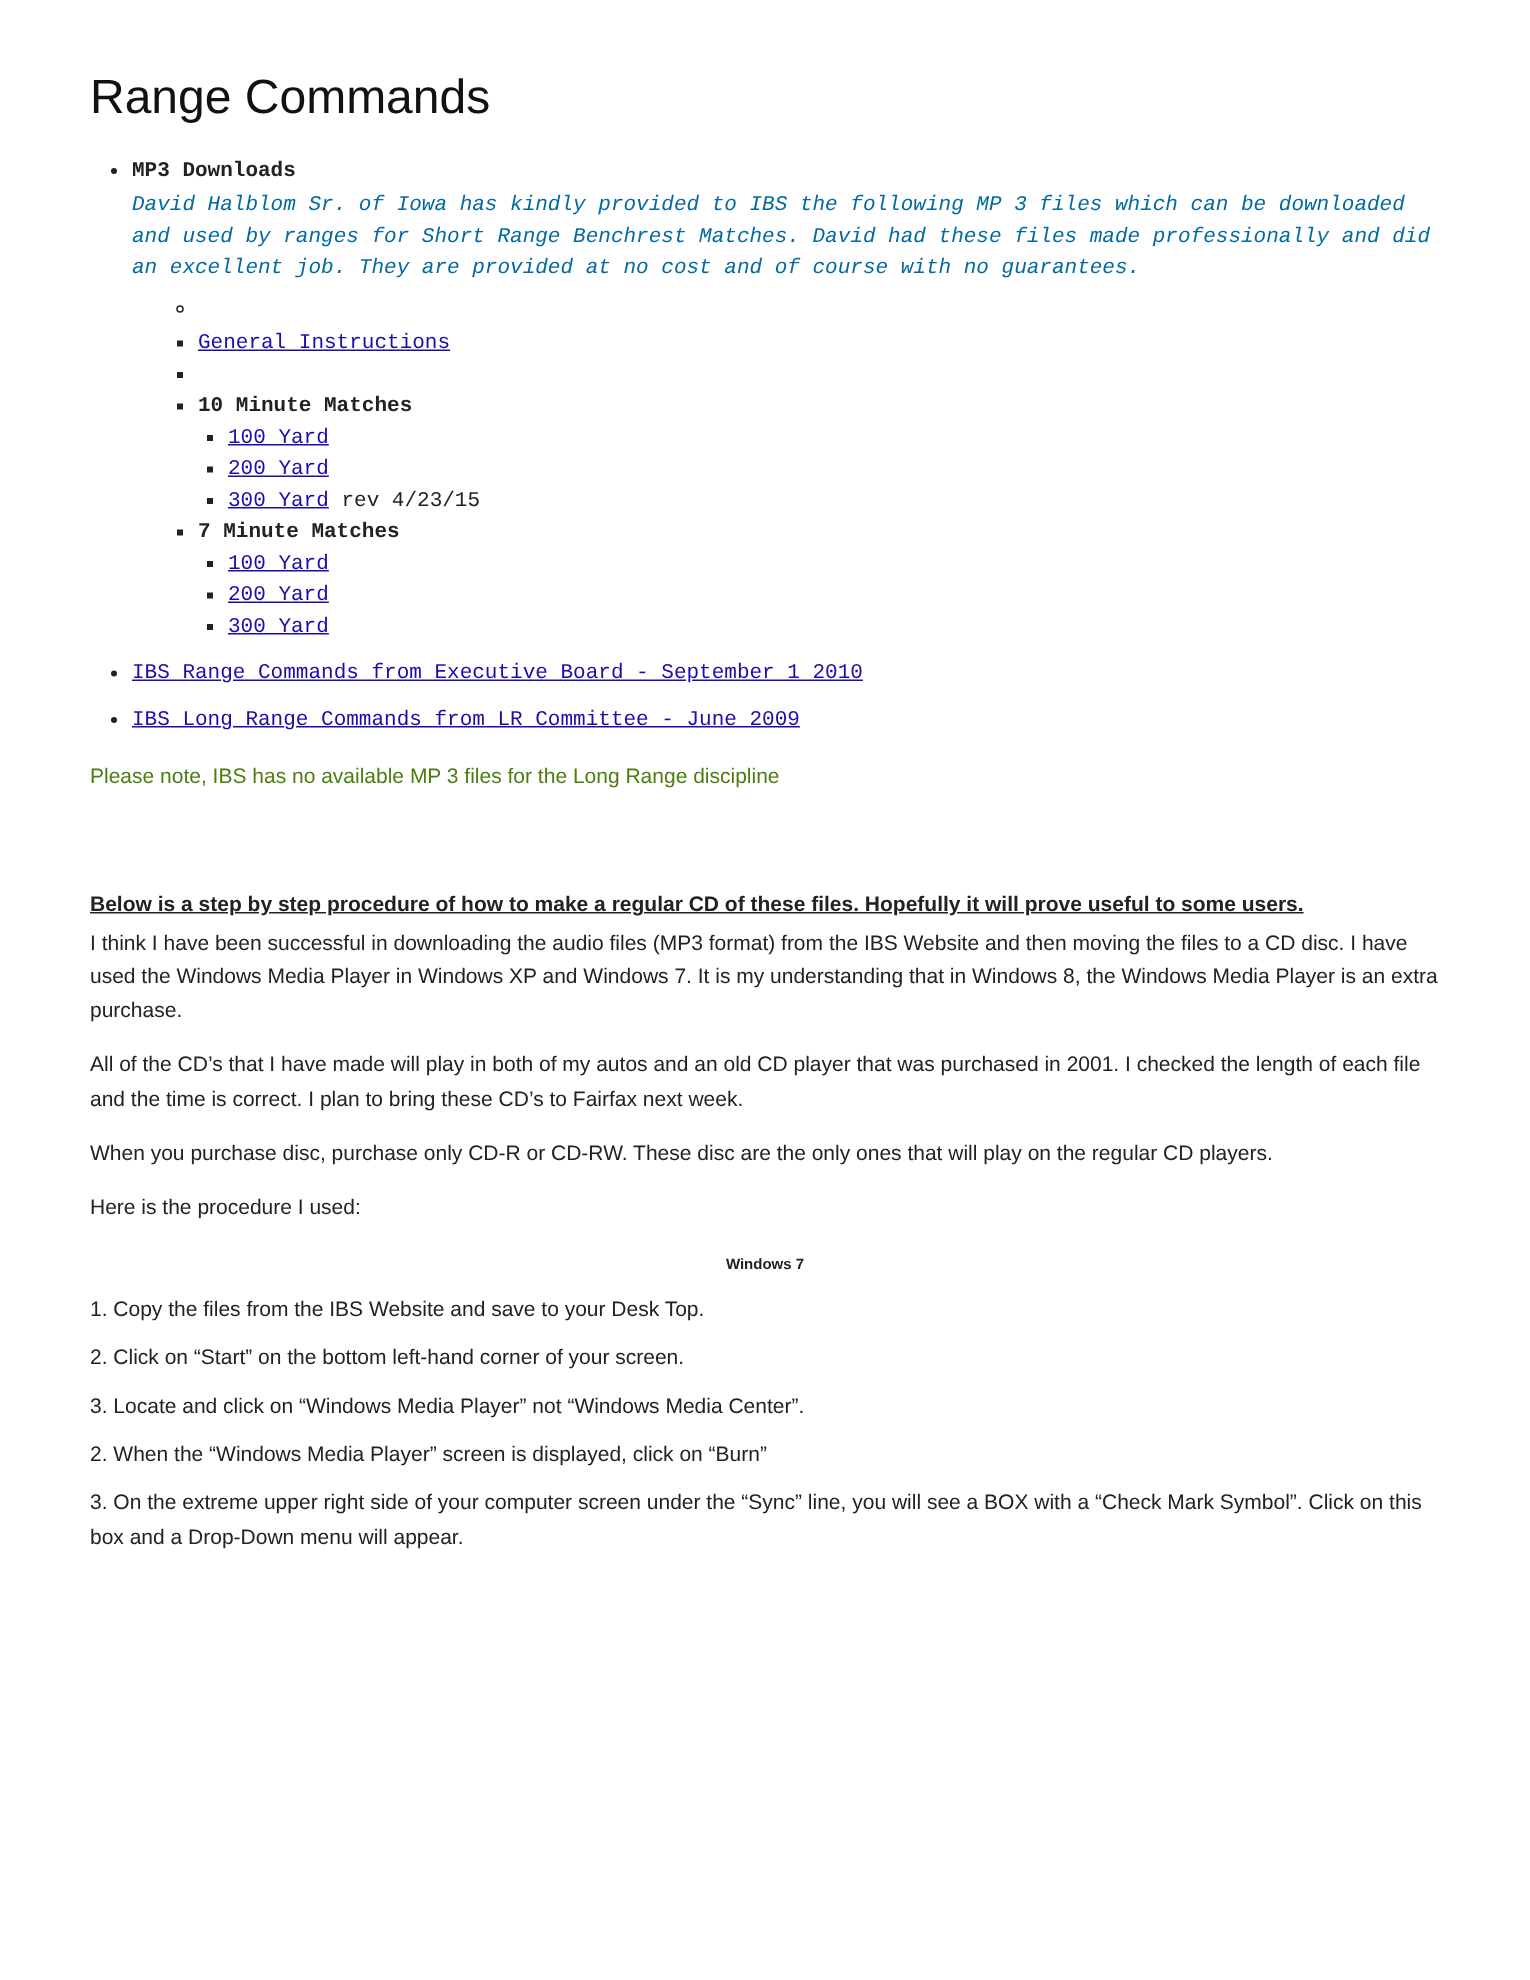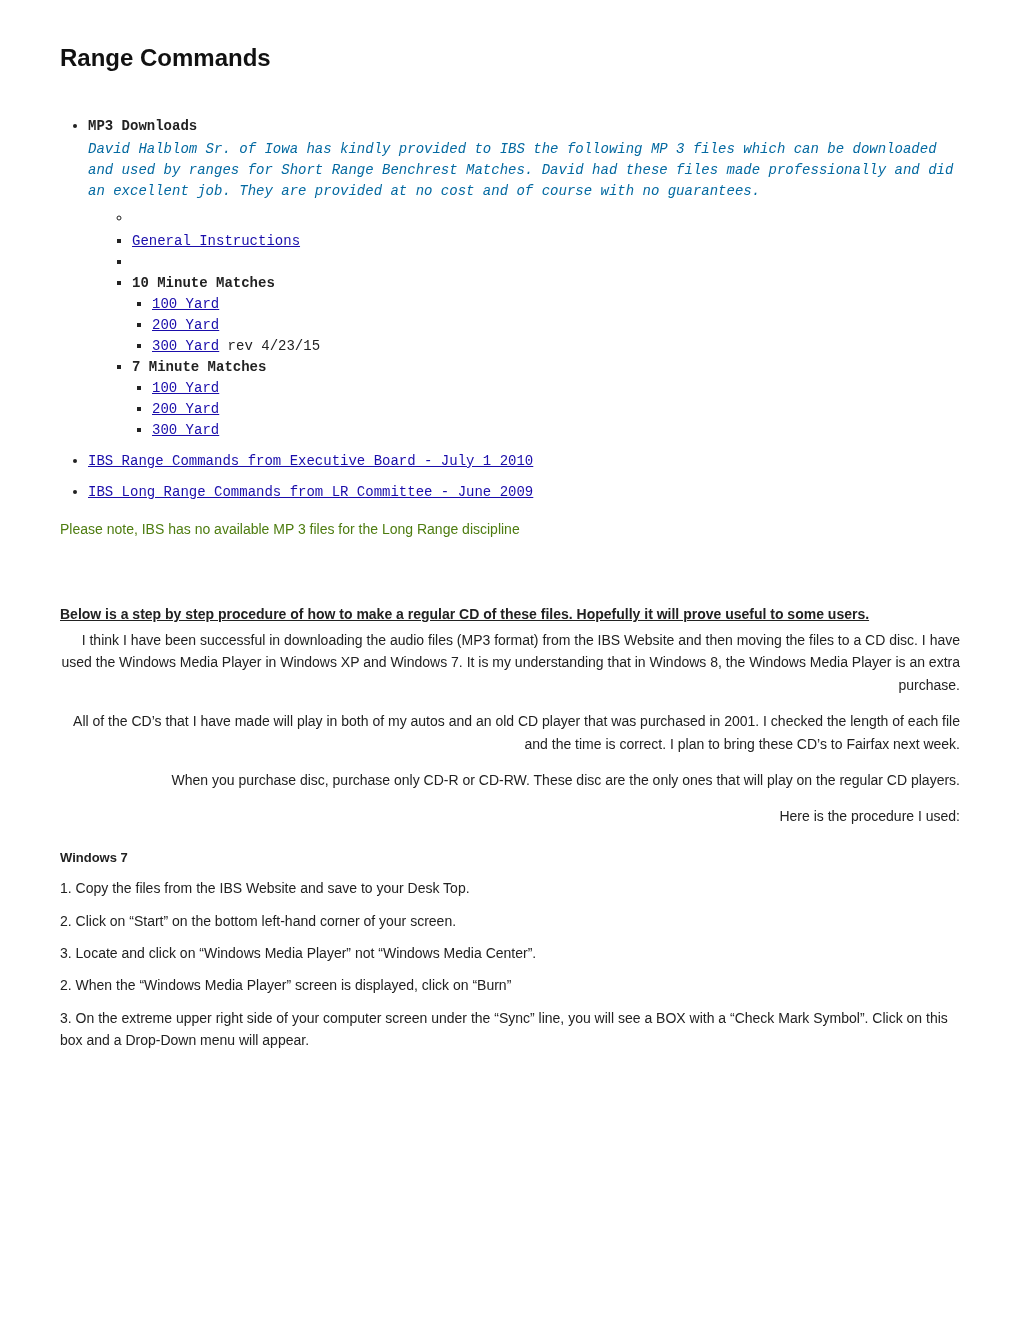--- a/index.html
+++ b/index.html
@@ -10,23 +10,23 @@
     body {
       background: #ffffff;
       font-family: Arial, sans-serif;
       font-size: 14px;
       color: #222222;
       padding: 40px 60px;
       max-width: 1020px;
       line-height: 1.5;
     }
     h1.page-title {
-      font-size: 24px;
-      font-weight: bold;
-      margin-bottom: 40px;
+      font-size: 32px;
+      font-weight: normal;
+      margin-bottom: 16px;
       color: #111111;
     }
     .top-list {
       list-style: disc;
       padding-left: 28px;
       margin-bottom: 16px;
     }
     .top-list > li {
       margin-bottom: 10px;
       font-family: Liberation Mono, monospace;
@@ -68,26 +68,26 @@
       color: #4d7c0f;
     }
     .bold-para {
       font-weight: bold;
       margin: 28px 0 4px 0;
       text-decoration: underline;
     }
     .regular-para {
       margin-bottom: 14px;
       line-height: 1.6;
-      text-align: right;
     }
     .section-heading {
       font-weight: bold;
       margin: 20px 0 10px 0;
-      font-size: 13px;
+      font-size: 10px;
+      text-align: center;
     }
     .numbered-item {
       margin-bottom: 10px;
       line-height: 1.6;
     }
     .spacer {
       height: 10px;
     }
   </style>
 </head>
@@ -138,21 +138,21 @@
                 <a href="#">300 Yard</a>
               </li>
             </ul>
           </li>
         </ul>
       </li>
     </ul>
   </li>
 
   <li>
-    <a href="#">IBS Range Commands from Executive Board - July 1 2010</a>
+    <a href="#">IBS Range Commands from Executive Board - September 1 2010</a>
   </li>
   <li>
     <a href="#">IBS Long Range Commands from LR Committee - June 2009</a>
   </li>
 </ul>
 
 <p class="note-text">Please note, IBS has no available MP 3 files for the Long Range discipline</p>
 
 <div class="spacer"></div>
 <div class="spacer"></div>

